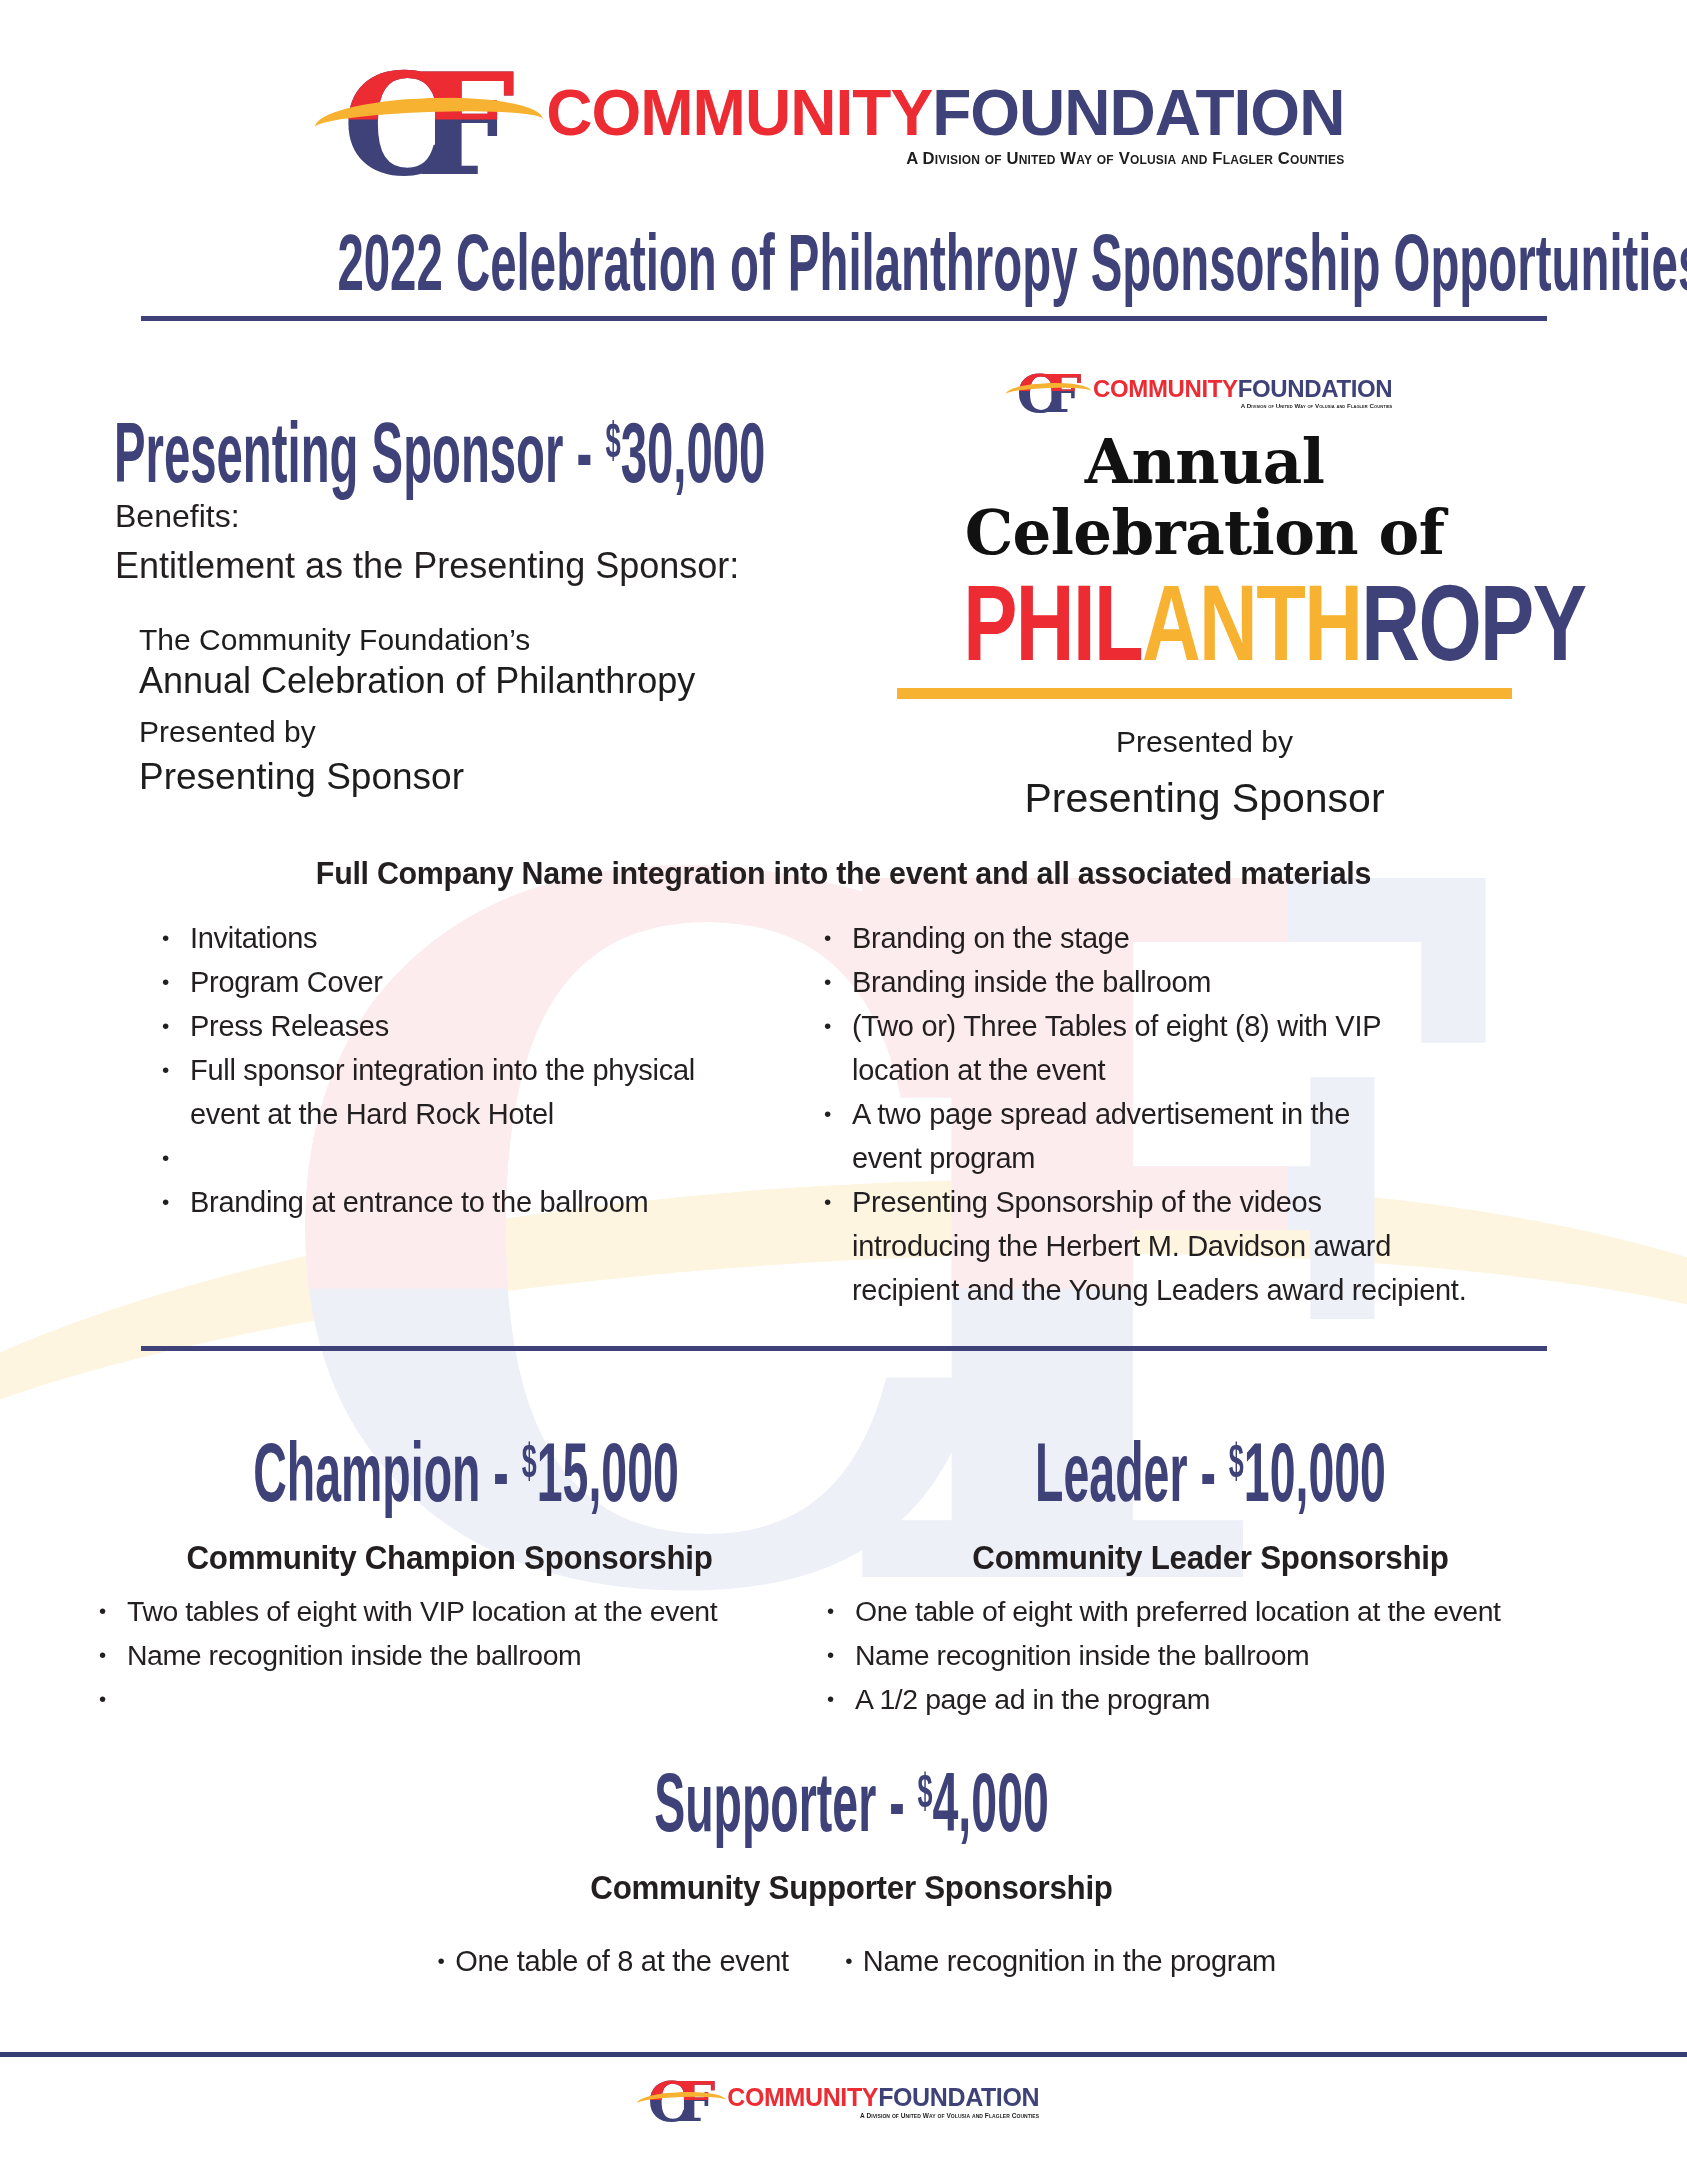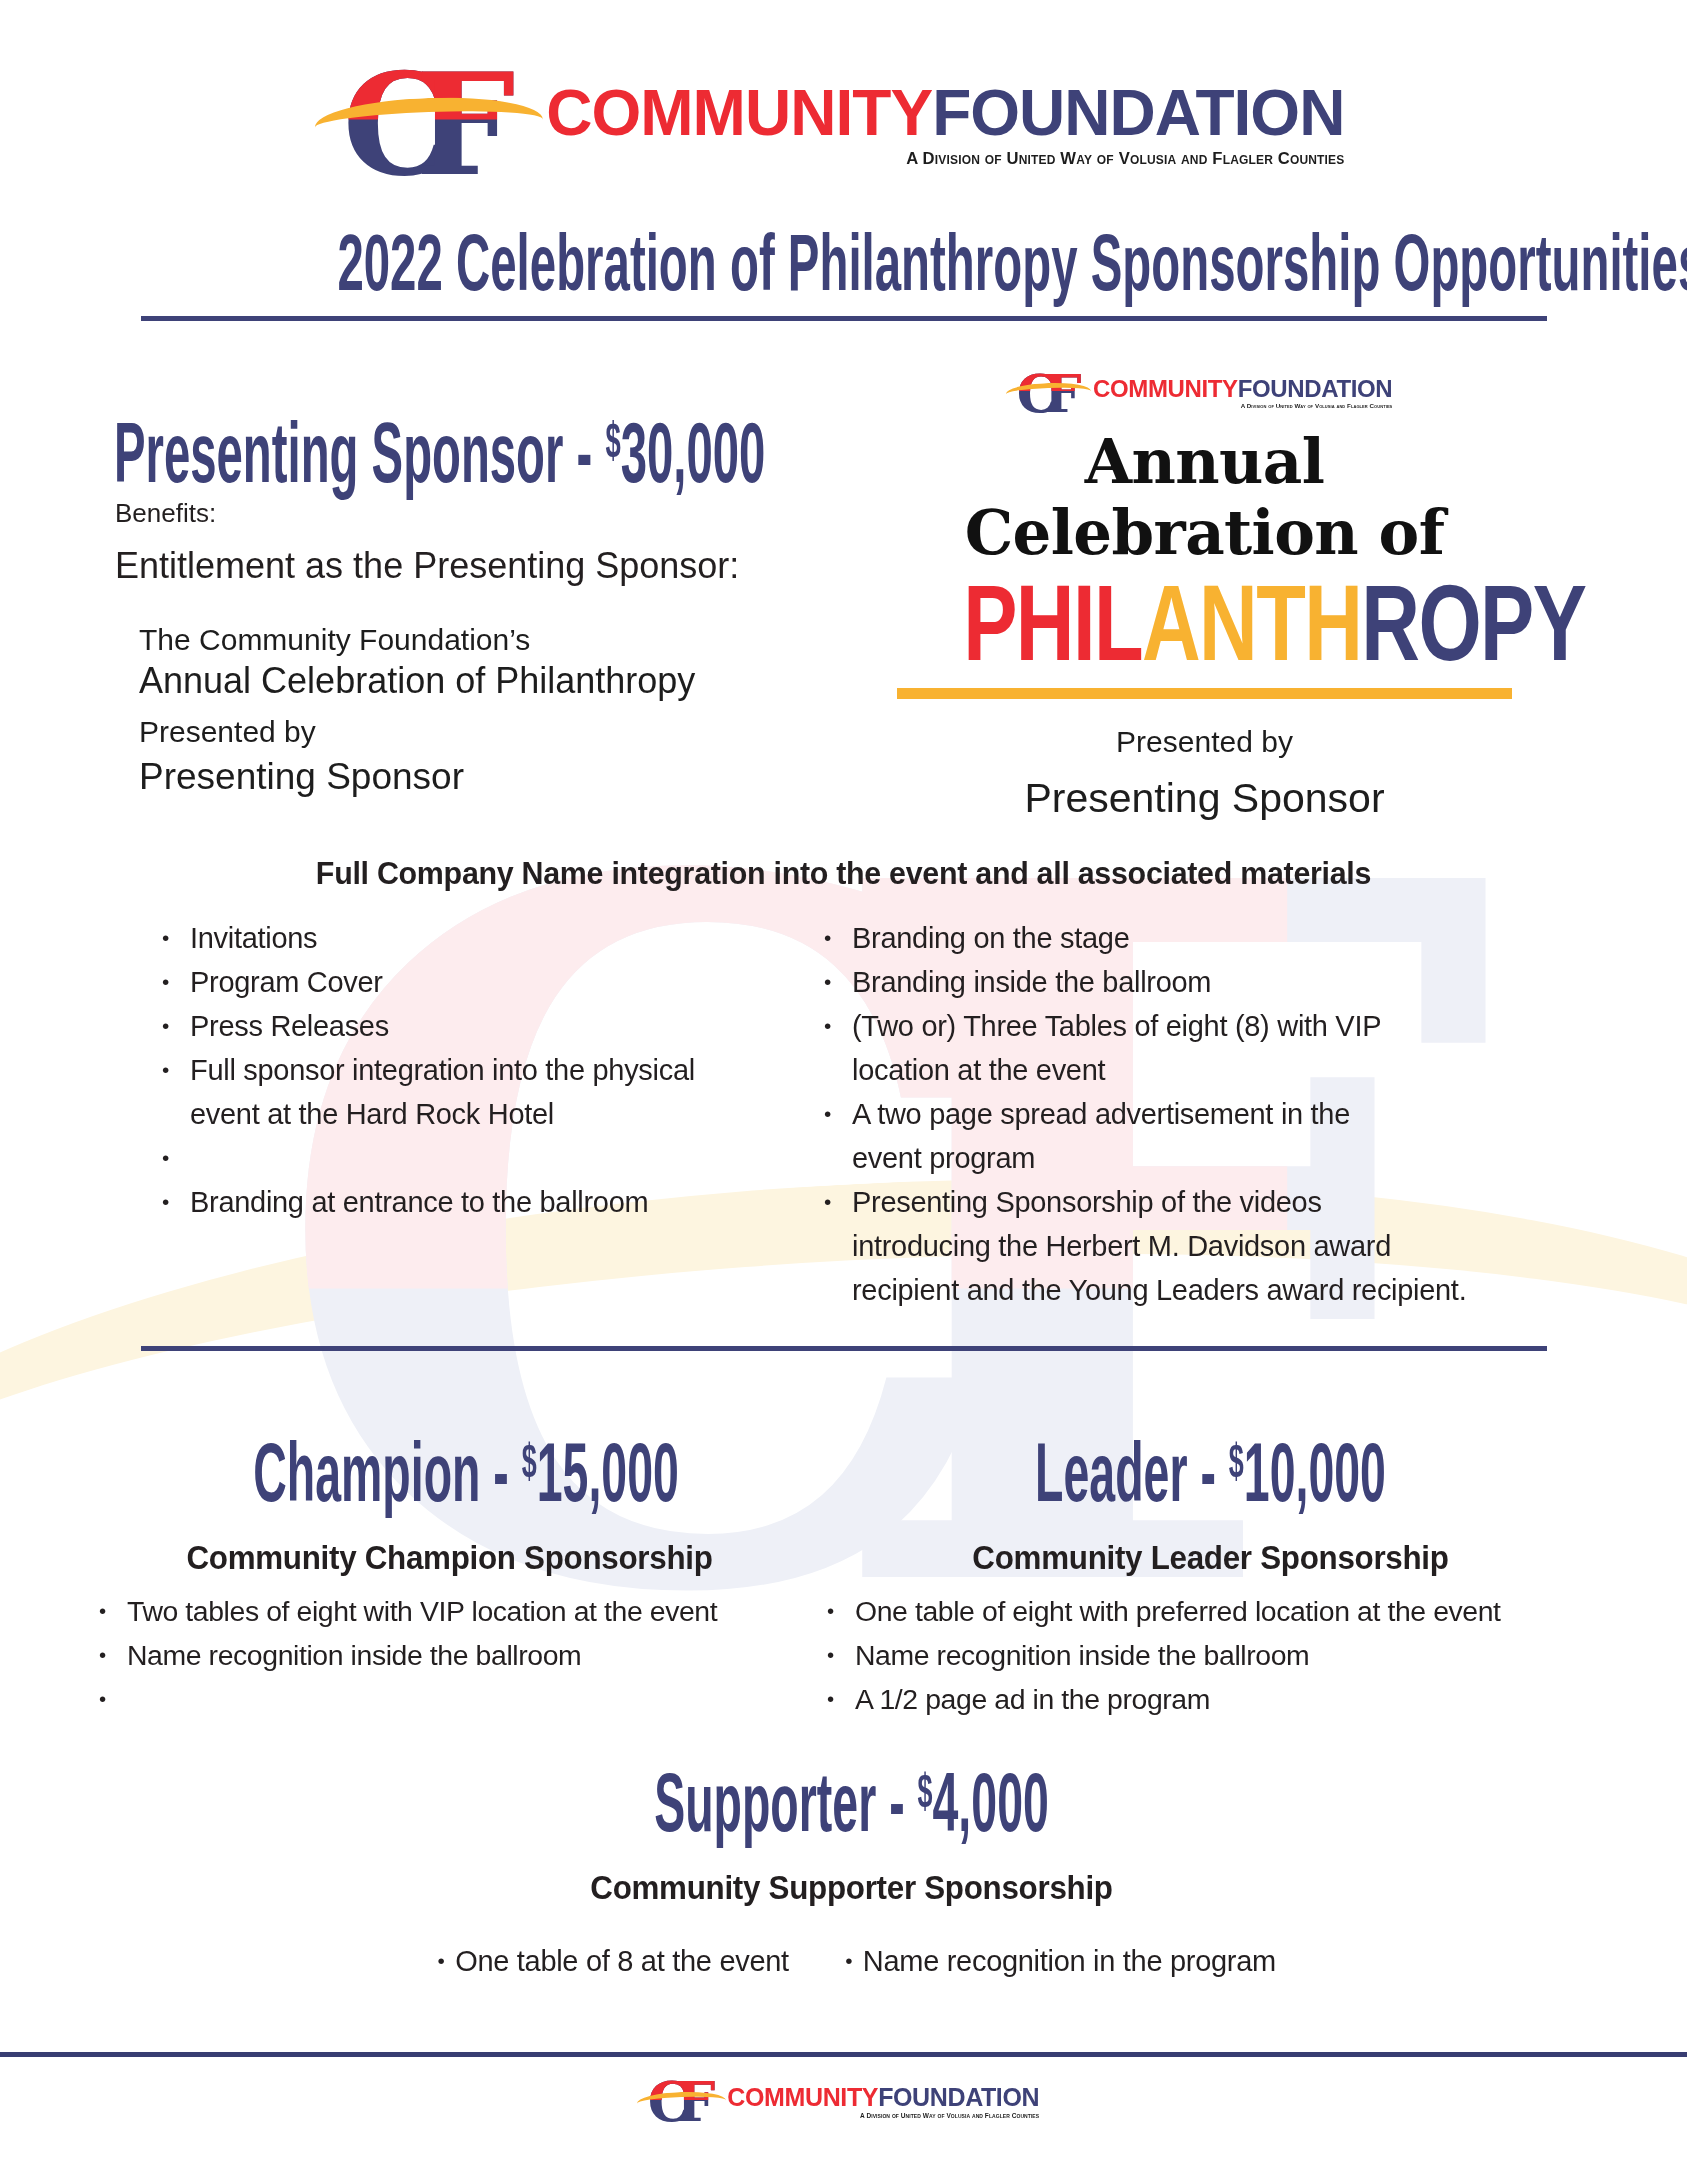--- a/index.html
+++ b/index.html
@@ -49,21 +49,21 @@
     transform:scaleX(0.60); white-space:nowrap;
   }
   .rule { position:absolute; left:141px; width:1406px; height:4.6px; background:#3e4278; }
   .title-rule { top:316px; }
   .mid-rule { top:1346px; }
   
   .tier-h { font-weight:bold; color:#3e4278; line-height:1; white-space:nowrap; }
   .tier-h .cur { font-size:0.58em; vertical-align:0.50em; }
   .presenting-heading { position:absolute; top:409px; left:114px; font-size:86px;
     transform:scaleX(0.55); transform-origin:left center; }
-  .benefits-label { position:absolute; top:498px; left:115px; font-size:26px; }
+  .benefits-label { position:absolute; top:498px; left:115px; font-size:32px; }
   .entitlement-label { position:absolute; top:545px; left:115px; font-size:36px; font-weight:normal; }
   .center-block { position:absolute; top:621px; left:139px; width:701px; color:#1d1d1d; }
   .cb-1 { font-size:30px; line-height:1.25; }
   .cb-2 { font-size:36px; line-height:1.2; }
   .cb-3 { font-size:30px; line-height:1.2; margin-top:12px; }
   .cb-4 { font-size:37px; line-height:1.2; margin-top:5.3px; }
   
   .event-block { position:absolute; left:887px; top:368px; width:635px; text-align:center; }
   .event-script { font-family:"DejaVu Serif", serif; font-weight:bold;
     font-size:61px; line-height:1.15; margin-top:9.3px; letter-spacing:-0.01em; color:#111; }

